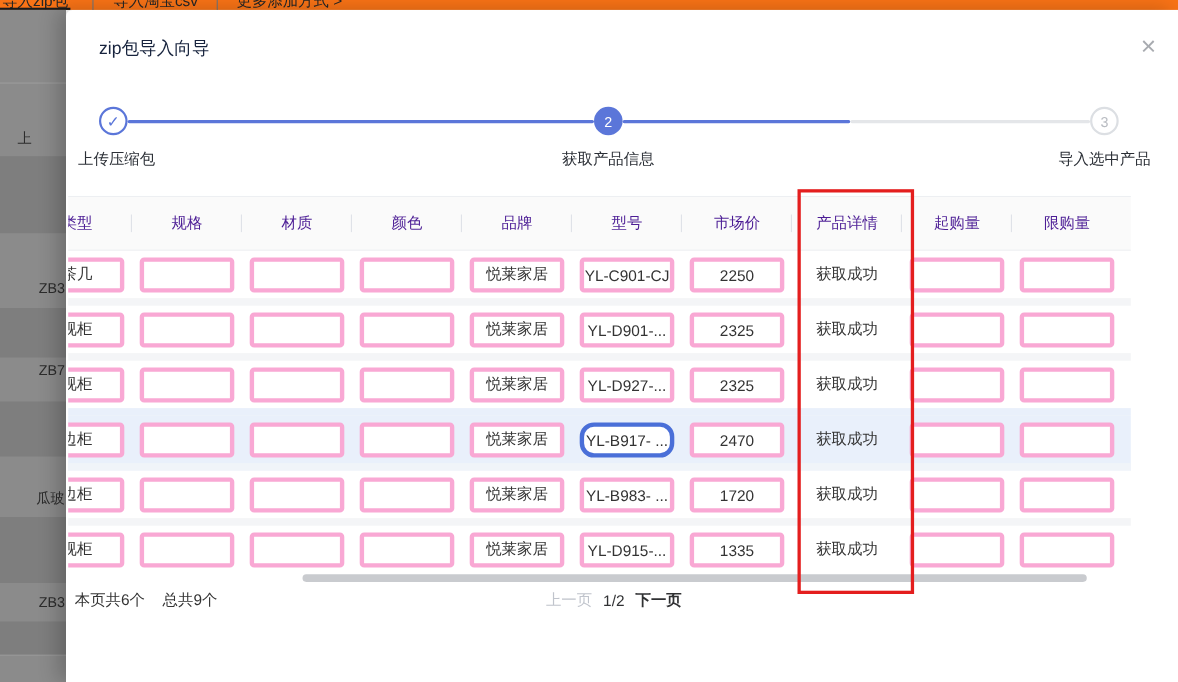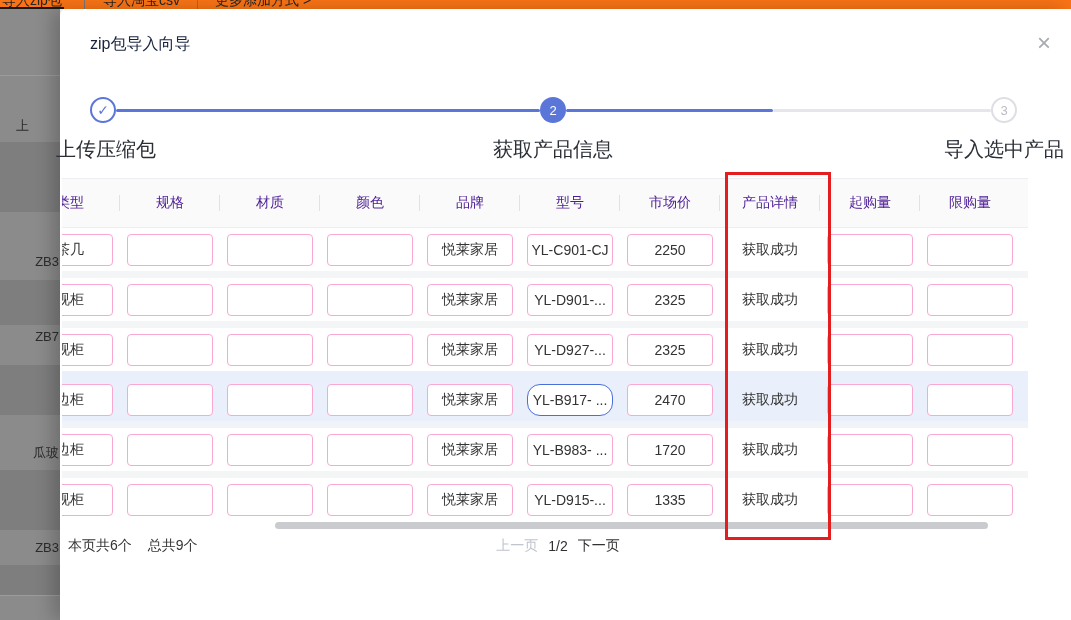--- a/index.html
+++ b/index.html
@@ -23,47 +23,47 @@
   
   .sline{position:absolute;top:100px;height:3px;border-radius:2px;}
   .sl1{left:56px;width:424px;background:#5b76d9;}
   .sl2a{left:506px;width:207px;background:#5b76d9;}
   .sl2b{left:713px;width:218px;background:#e4e6e9;}
   .scircle{position:absolute;top:88px;width:26px;height:26px;border-radius:50%;box-sizing:border-box;
            display:flex;align-items:center;justify-content:center;font-size:13px;background:#fff;}
   .sc1{left:30px;border:2px solid #5b76d9;color:#5b76d9;font-size:14px;font-weight:700;}
   .sc2{left:480px;background:#5b76d9;color:#fff;}
   .sc3{left:931px;border:2px solid #dcdfe3;color:#b9bcc2;}
-  .slabel{position:absolute;top:127px;font-size:20px;color:#2b2f36;transform:translateX(-50%);white-space:nowrap;}
+  .slabel{position:absolute;top:127px;font-size:14px;color:#2b2f36;transform:translateX(-50%);white-space:nowrap;}
   .slb1{left:46px;} .slb2{left:493px;} .slb3{left:944px;}
   
   .table-vp{position:absolute;left:2px;top:169px;width:966px;height:352px;overflow:hidden;}
   .table-inner{width:1010px;margin-left:-42px;}
   .thead{display:flex;height:48px;background:#fafafa;border-top:1px solid #eceef1;border-bottom:1px solid #eceef1;align-items:center;}
   .th{flex:0 0 100px;width:100px;text-align:center;font-size:14px;color:#4c1d95;position:relative;}
   .th:not(:last-child)::after{content:"";position:absolute;right:0;top:50%;transform:translateY(-50%);
       width:1px;height:16px;background:#dfe2e8;}
   .t-row{display:flex;height:43px;align-items:center;background:#fff;border-bottom:7px solid #f4f5f7;}
   .t-row:last-child{border-bottom:none;}
   .t-row.hl{background:#e9f0fb;border-bottom-color:#f0f4f9;}
   .t-row.pre-hl{border-bottom-color:#e9f0fb;}
   .cell{flex:0 0 100px;width:100px;display:flex;align-items:center;justify-content:center;}
-  .cinput{width:86px;height:32px;box-sizing:border-box;border:1px solid #f9a8d4;border-radius:4px;background:#fff;
+  .cinput{width:86px;height:32px;box-sizing:border-box;border:4px solid #f9a8d4;border-radius:4px;background:#fff;
           display:flex;align-items:center;justify-content:center;font-size:14px;color:#333;
           white-space:nowrap;overflow:hidden;}
   .cinput.focused{border-color:#4a6fd8;border-radius:13px;}
   .status{font-size:14px;color:#333;}
   .red-box{position:absolute;left:665px;top:163px;width:106px;height:368px;box-sizing:border-box;
            border:3px solid #e41e1e;pointer-events:none;z-index:5;}
   .hscroll{position:absolute;left:215px;top:513px;width:713px;height:7px;border-radius:4px;background:#c9cbcf;}
   
   .footer-left{position:absolute;left:8px;top:528px;font-size:14px;color:#333;display:flex;gap:16px;}
   .pagination{position:absolute;left:498px;top:528px;transform:translateX(-50%);
               display:flex;gap:10px;align-items:center;font-size:14px;white-space:nowrap;}
-  .pg-prev{color:#c0c4cc;} .pg-ind{color:#303133;} .pg-next{color:#303133;cursor:pointer;}
+  .pg-prev{color:#c0c4cc;} .pg-ind{color:#303133;} .pg-next{color:#303133;cursor:pointer;font-weight:bold;}
 </style>
 </head>
 <body>
 
 <div class="dim-top">
   <span class="tab" style="left:2px">导入zip包</span>
   <span class="tab" style="left:103px">导入淘宝csv</span>
   <span class="tab" style="left:215px">更多添加方式 &gt;</span>
   <span class="vsep" style="left:84px"></span>
   <span class="vsep" style="left:197px"></span>

